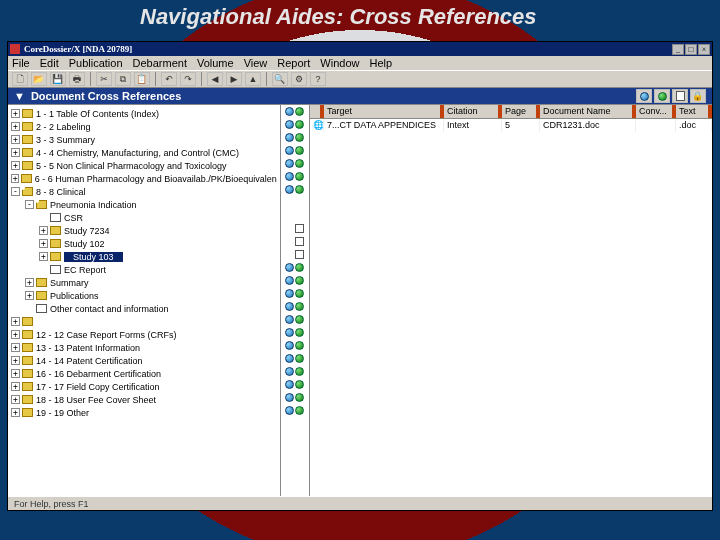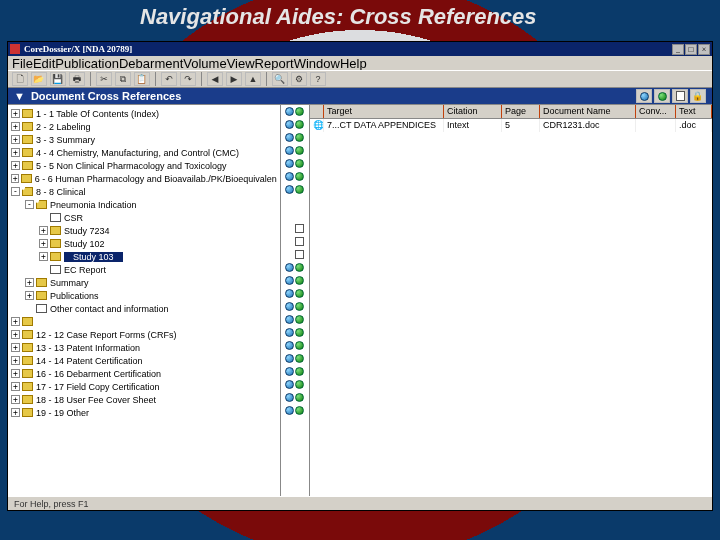--- a/index.html
+++ b/index.html
@@ -11,21 +11,21 @@
     background: #0f172a; border: 1px solid #000; display: flex; flex-direction: column; font-size: 9px; }
 
   
   .titlebar { height: 14px; background: linear-gradient(#0a246a,#0a246a); color: #fff; display: flex; align-items: center; padding: 0 2px; }
   .titlebar .app-icon { width: 10px; height: 10px; background: #c33; margin-right: 4px; }
   .titlebar-text { flex: 1; font: bold 9px Tahoma; }
   .win-btns { display: flex; gap: 1px; }
   .win-btn { width: 12px; height: 11px; background: #c0c0c0; border: 1px solid #888; font: 8px/9px Tahoma; text-align: center; color: #000; }
 
   
-  .menubar { height: 14px; background: #d4d0c8; display: flex; align-items: center; padding: 0 4px; color: #000; font-size: 13px; }
+  .menubar { height: 14px; background: #d4d0c8; display: flex; align-items: center; padding: 0 4px; gap: 10px; color: #000; font-size: 11px; }
 
   
   .toolbar { height: 18px; background: #d4d0c8; border-top: 1px solid #fff; border-bottom: 1px solid #888; display: flex; align-items: center; padding: 0 4px; gap: 3px; }
   .tool-btn { width: 16px; height: 14px; border: 1px solid #bbb; background: #d4d0c8; display: flex; align-items: center; justify-content: center; }
   .tool-sep { width: 1px; height: 14px; background: #888; margin: 0 2px; }
   .tool-icon { font-size: 9px; line-height: 1; color: #333; }
 
   
   .section-header { height: 16px; background: #1a3c8a; color: #fff; font: bold 11px Tahoma; display: flex; align-items: center; padding: 0 6px; }
   .section-header .arrow { margin-right: 6px; }
@@ -53,21 +53,21 @@
   .indent-2 { padding-left: 28px; }
 
   
   .icon-pair { height: 13px; display: flex; align-items: center; justify-content: center; gap: 1px; }
   .globe { width: 9px; height: 9px; border-radius: 50%; background: radial-gradient(circle at 30% 30%, #8fd6ff, #1a6fb0); border: 1px solid #0a3a6a; }
   .green { width: 9px; height: 9px; border-radius: 50%; background: radial-gradient(circle at 30% 30%, #7de27d, #0a7a0a); border: 1px solid #063; }
   .blank { width: 9px; height: 9px; }
 
   
   .grid-header { height: 14px; background: #d4d0c8; display: flex; border-bottom: 1px solid #888; font-size: 9px; }
-  .gh-cell { border-right: 1px solid #c2410c; padding: 1px 3px; overflow: hidden; text-overflow: ellipsis; white-space: nowrap; }
+  .gh-cell { border-right: 4px solid #c2410c; padding: 1px 3px; overflow: hidden; text-overflow: ellipsis; white-space: nowrap; }
   .grid-body { flex: 1; overflow: auto; }
   .grid-row { height: 13px; display: flex; font-size: 9px; }
   .gb-cell { border-right: 1px solid #eee; padding: 1px 3px; overflow: hidden; white-space: nowrap; }
   .c0 { width: 14px; text-align: center; } .c1 { width: 120px; } .c2 { width: 58px; } .c3 { width: 38px; }
   .c4 { width: 96px; } .c5 { width: 40px; } .c6 { width: 36px; }
 
   
   .statusbar { height: 14px; background: #d4d0c8; border-top: 1px solid #fff; display: flex; align-items: center; padding: 0 6px; font-size: 9px; color: #333; }
   .section-wrap { position: relative; }
 </style>

